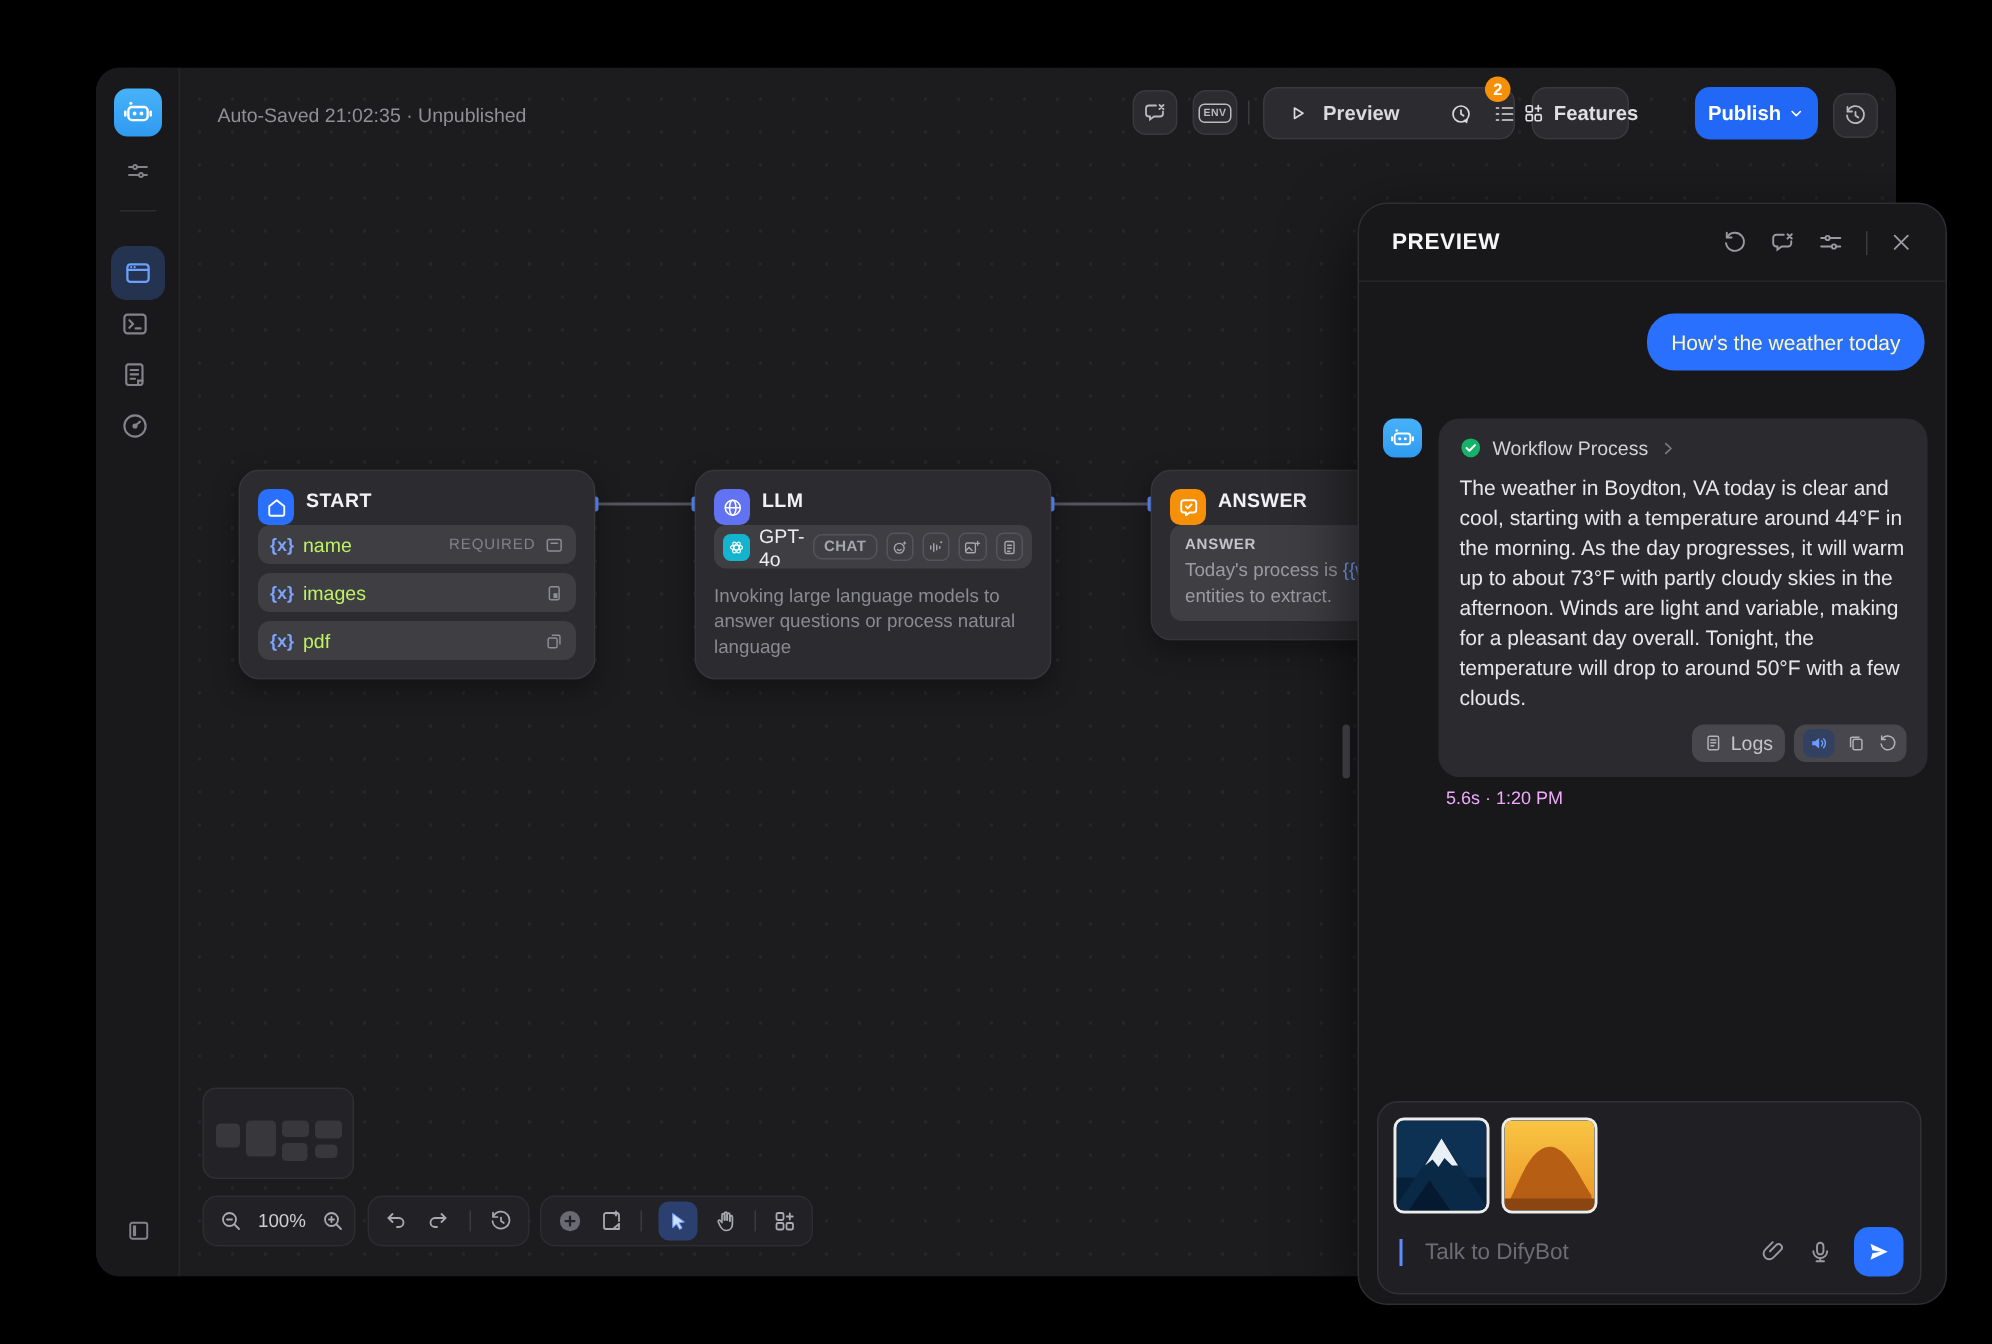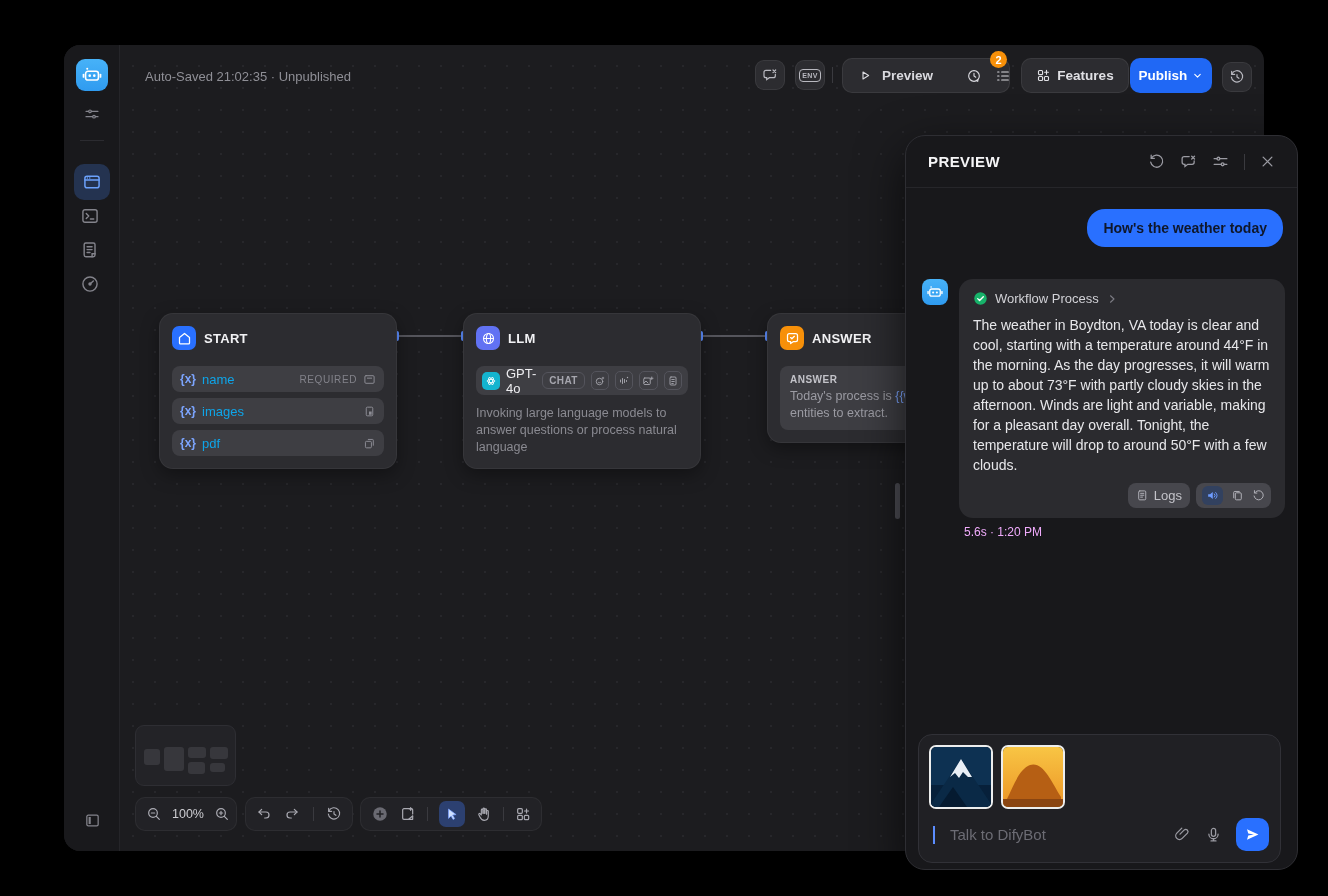--- a/index.html
+++ b/index.html
@@ -23,34 +23,34 @@
   .status-text { position:absolute; left:81px; top:24px; font-size:13px; color:#8f8f96; }
   .btn-icon-sm { position:absolute; top:15px; width:30px; height:30px; border-radius:9px; background:#2c2c30;
     border:1px solid rgba(255,255,255,.07); display:flex; align-items:center; justify-content:center; color:#b9b9c0; }
   .tb-divider { position:absolute; top:22px; width:1px; height:16px; background:#3a3a3f; }
   .preview-group { position:absolute; left:778px; top:13px; width:168px; height:35px; background:#2c2c30;
     border:1px solid rgba(255,255,255,.07); border-radius:10px; display:flex; align-items:center; padding:0 12px 0 15px; gap:9px; color:#d9d9de; }
   .preview-group .lbl { font-size:13.5px; font-weight:600; }
   .pg-div { width:1px; height:15px; background:#46464c; margin:0 3px; }
   .badge { position:absolute; top:-8px; left:147px; min-width:17px; height:17px; border-radius:9px; background:#f79009;
     color:#fff; font-size:11px; font-weight:700; display:flex; align-items:center; justify-content:center; padding:0 4px; }
-  .btn-features { position:absolute; left:957px; top:13px; width:108px; height:35px; border-radius:10px; background:#2c2c30;
+  .btn-features { position:absolute; left:957px; top:13px; width:65px; height:35px; border-radius:10px; background:#2c2c30;
     border:1px solid rgba(255,255,255,.07); display:flex; align-items:center; justify-content:center; gap:6px; color:#e0e0e4; font-size:13.5px; font-weight:600; }
   .btn-publish { position:absolute; left:1066px; top:13px; width:82px; height:35px; border-radius:10px; background:#2068f5;
     display:flex; align-items:center; justify-content:center; gap:5px; color:#fff; font-size:13.5px; font-weight:700; }
 
   
   .node { position:absolute; width:238px; background:#2c2c30; border:1px solid rgba(255,255,255,.05); border-radius:14px;
     box-shadow:0 6px 18px rgba(0,0,0,.35); padding:12px; }
-  .node-head { display:flex; align-items:center; gap:8px; margin-bottom:16px; }
+  .node-head { display:flex; gap:8px; margin-bottom:0; }
   .node-ic { width:24px; height:24px; border-radius:7px; display:flex; align-items:center; justify-content:center; color:#fff; flex:none; }
   .node-title { font-size:13px; font-weight:700; color:#f2f2f4; letter-spacing:.3px; }
   .var-row { display:flex; align-items:center; gap:6px; height:26px; background:#3e3e43; border-radius:8px; padding:0 8px; margin-bottom:6px; }
   .var-tag { color:#7ca5ff; font-size:12px; font-weight:700; }
-  .var-name { color:#0ea5e9; font-size:13px; flex:1; }
+  .var-name { color:#bef264; font-size:13px; flex:1; }
   .required { color:#82828a; font-size:10px; letter-spacing:.6px; }
   .row-ic { color:#8d8d95; display:flex; }
   .node-desc { font-size:12.5px; color:#8a8a91; line-height:17px; margin-top:10px; }
   .model-row { display:flex; align-items:center; gap:6px; height:29px; background:#3e3e43; border-radius:8px; padding:0 6px; }
   .openai-ic { width:18px; height:18px; border-radius:5px; background:#14b4cf; display:flex; align-items:center; justify-content:center; color:#fff; flex:none; }
   .model-name { font-size:13px; color:#ededf0; flex:1; }
   .pill { border:1px solid #54545c; border-radius:6px; color:#a6a6ae; font-size:10px; font-weight:700; padding:2px 6px; letter-spacing:.3px; }
   .mini-pill { border:1px solid #54545c; border-radius:5px; width:19px; height:19px; display:flex; align-items:center; justify-content:center; color:#a6a6ae; }
   .ans-box { background:#3e3e43; border-radius:8px; padding:8px 10px; overflow:hidden; }
   .ans-label { font-size:10px; font-weight:700; color:#c3c3c9; letter-spacing:.5px; margin-bottom:3px; }
@@ -75,22 +75,22 @@
   .cursor-active { width:26px; height:26px; border-radius:7px; background:#2c4070; display:flex; align-items:center; justify-content:center; }
 
   
   .panel { position:absolute; left:905px; top:135px; width:393px; height:735px; background:#18181b;
     border:1px solid #2e2e33; border-radius:20px; box-shadow:0 16px 48px rgba(0,0,0,.65); z-index:5; }
   .panel-head { height:52px; border-bottom:1px solid #26262a; display:flex; align-items:center; padding:0 22px; }
   .panel-title { font-size:15px; font-weight:700; color:#f5f5f7; letter-spacing:.4px; flex:1; }
   .ph-ic { color:#9a9aa2; display:flex; margin-left:15px; }
   .ph-div { width:1px; height:16px; background:#3a3a3f; margin-left:15px; }
 
-  .user-bubble { position:absolute; right:14px; top:73px; background:#2970ff; color:#0f172a; font-size:14px;
-    padding:11px 16px; border-radius:18px;font-weight:bold; }
+  .user-bubble { position:absolute; right:14px; top:73px; background:#2970ff; color:#fef9c3; font-size:14px;
+    padding:11px 16px; border-radius:18px; }
   .bot-row { position:absolute; left:16px; top:143px; right:12px; display:flex; align-items:flex-start; }
   .avatar { width:26px; height:26px; border-radius:8px; background:linear-gradient(180deg,#47b2f8,#2f9bf0);
     display:flex; align-items:center; justify-content:center; flex:none; }
   .bot-card { margin-left:11px; flex:1; background:#2b2b2f; border-radius:14px; padding:12px 14px 10px; }
   .wp-row { display:flex; align-items:center; gap:7px; margin-bottom:9px; }
   .wp-label { font-size:13px; color:#d2d2d7; flex:0 0 auto; }
   .chev { color:#7c7c84; font-size:13px; }
   .bot-text { font-size:14px; color:#e7e7ea; line-height:20px; }
   .actions { display:flex; justify-content:flex-end; gap:6px; margin-top:8px; }
   .chip { background:#47474d; border-radius:8px; display:flex; align-items:center; gap:5px; padding:4px 8px; color:#c3c3c9; font-size:13px; }

